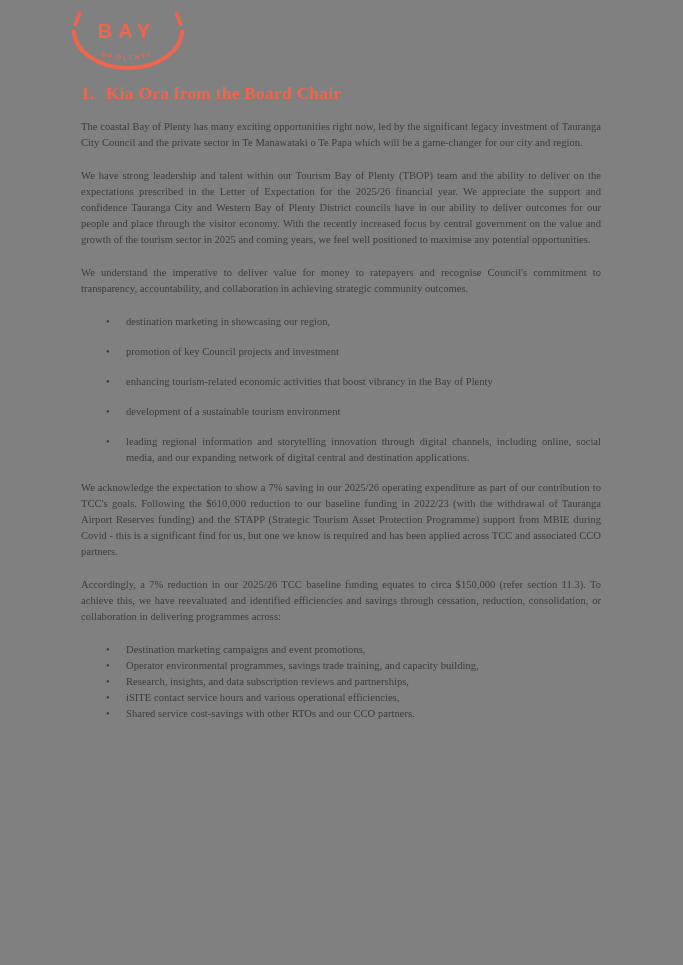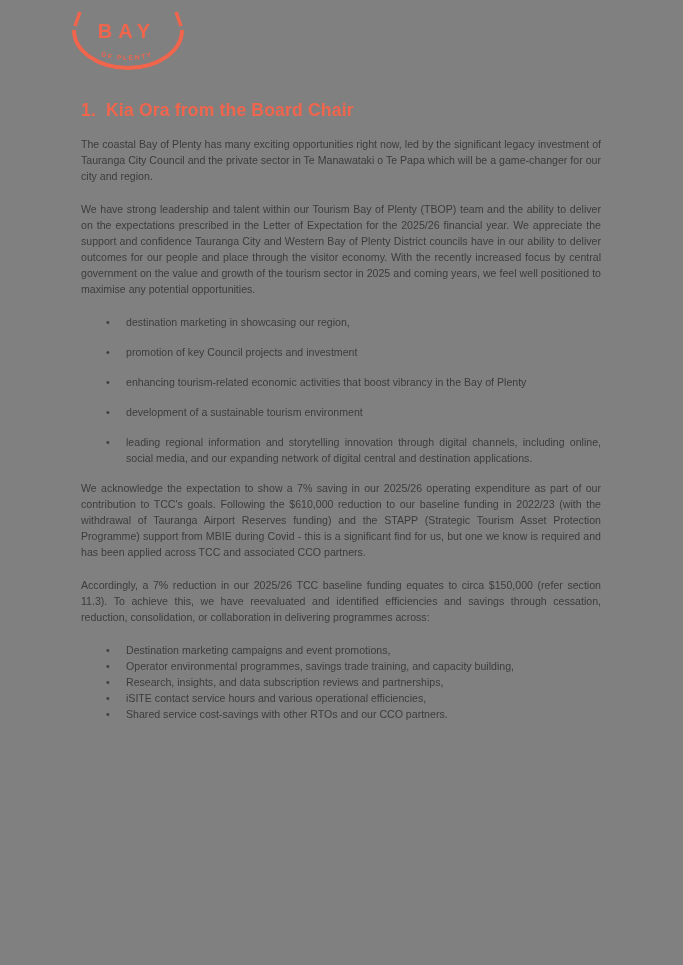--- a/index.html
+++ b/index.html
@@ -4,22 +4,22 @@
 <style>
   html,body{margin:0;padding:0;background:#808080;}
   .page{
     position:relative;width:683px;height:804px;background:#808080;
     font-family:"Liberation Sans",sans-serif;overflow:hidden;
   }
   .logo{position:absolute;left:70px;top:8px;width:116px;height:64px;}
   .logo .stroke{stroke:#F0654C;fill:none;}
   .logo text{fill:#F0654C;font-family:"Liberation Sans",sans-serif;font-weight:bold;}
   .content{
-    position:absolute;left:81px;top:100px;width:520px;
-    color:#3B3B3B;font-size:10.6px;line-height:16px;
+    position:absolute;left:81px;top:83px;width:520px;
+    color:#3B3B3B;font-size:10.6px;line-height:16px;font-family:Liberation Serif, serif;
   }
   h1{
     margin:0 0 16px 0;color:#F0654C;font-size:17.5px;line-height:20px;
     font-weight:700;letter-spacing:0.2px;
   }
   .hnum{display:inline-block;width:25px;}
   p{margin:0 0 17px 0;text-align:justify;}
   ul{list-style:none;margin:0;padding:0 0 0 25px;}
   li{position:relative;padding-left:20px;text-align:justify;}
   li::before{content:"\2022";position:absolute;left:0;top:0;}
@@ -51,20 +51,21 @@
   </svg>
 
   <div class="content">
 
     <h1>
       <span class="hnum">1.</span><span>Kia Ora from the Board Chair</span>
     </h1>
 
     <p>The coastal Bay of Plenty has many exciting opportunities right now, led by the significant legacy investment of Tauranga City Council and the private sector in Te Manawataki o Te Papa which will be a game-changer for our city and region.</p>
     <p>We have strong leadership and talent within our Tourism Bay of Plenty (TBOP) team and the ability to deliver on the expectations prescribed in the Letter of Expectation for the 2025/26 financial year. We appreciate the support and confidence Tauranga City and Western Bay of Plenty District councils have in our ability to deliver outcomes for our people and place through the visitor economy. With the recently increased focus by central government on the value and growth of the tourism sector in 2025 and coming years, we feel well positioned to maximise any potential opportunities.</p>
+    <p>We understand the imperative to deliver value for money to ratepayers and recognise Council's commitment to transparency, accountability, and collaboration in achieving strategic community outcomes.</p>
 
     <ul class="list-spaced">
       <li>destination marketing in showcasing our region,</li>
       <li>promotion of key Council projects and investment</li>
       <li>enhancing tourism-related economic activities that boost vibrancy in the Bay of Plenty</li>
       <li>development of a sustainable tourism environment</li>
       <li>leading regional information and storytelling innovation through digital channels, including online, social media, and our expanding network of digital central and destination applications.</li>
     </ul>
 
     <p>We acknowledge the expectation to show a 7% saving in our 2025/26 operating expenditure as part of our contribution to TCC's goals. Following the $610,000 reduction to our baseline funding in 2022/23 (with the withdrawal of Tauranga Airport Reserves funding) and the STAPP (Strategic Tourism Asset Protection Programme) support from MBIE during Covid - this is a significant find for us, but one we know is required and has been applied across TCC and associated CCO partners.</p>

